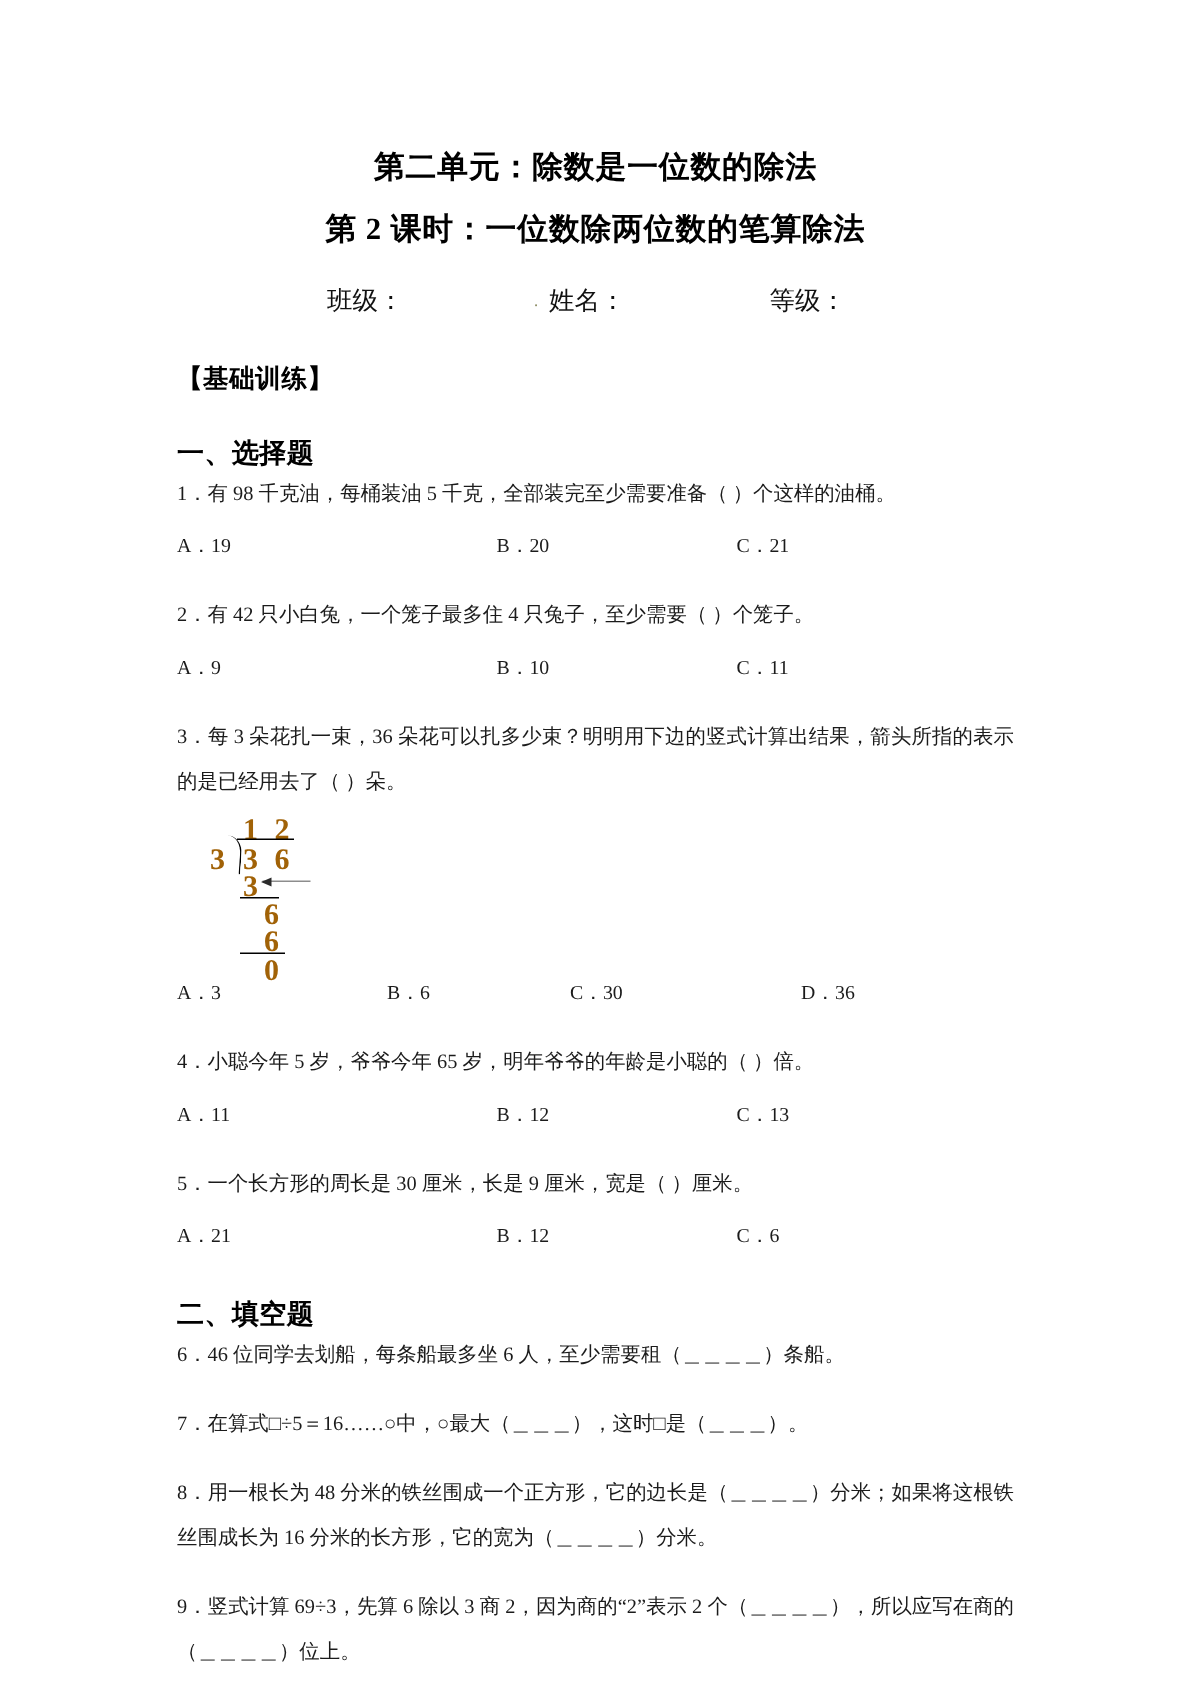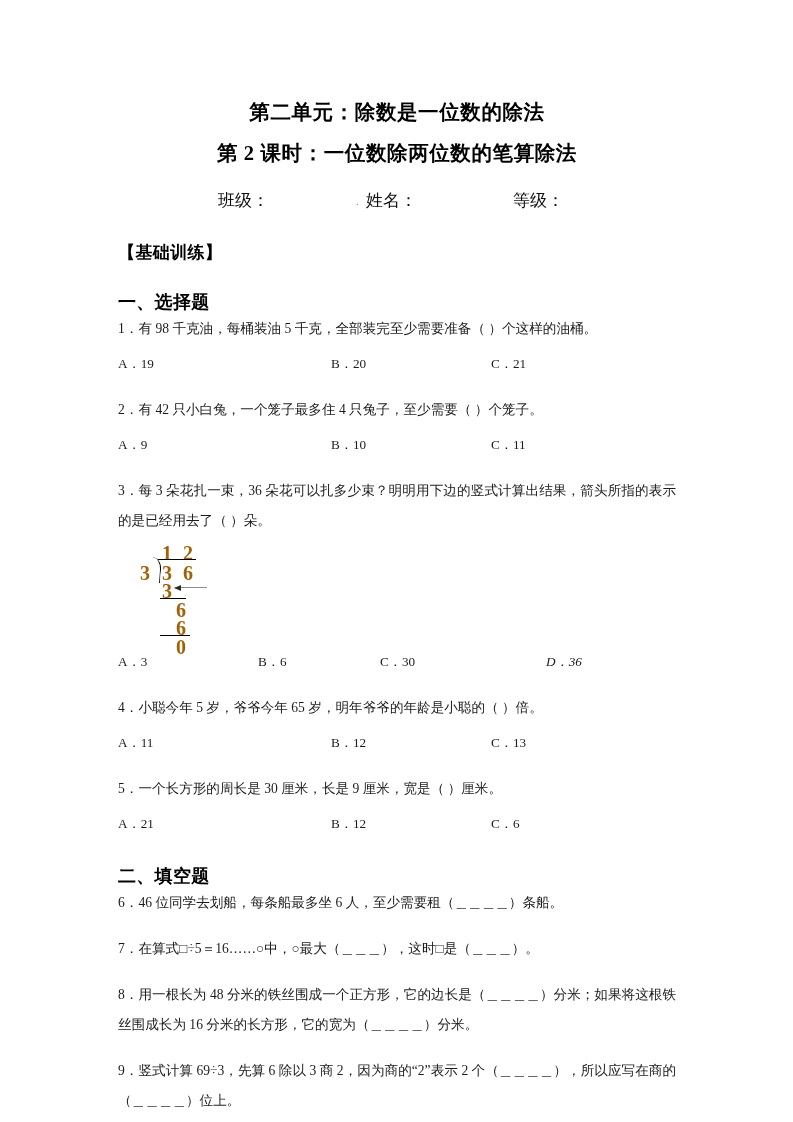--- a/index.html
+++ b/index.html
@@ -98,21 +98,21 @@
     white-space: nowrap;
     font-family: "Liberation Serif", "DejaVu Serif", serif;
   }
   .opts.three span:nth-child(1) { left: 0px; }
   .opts.three span:nth-child(2) { left: 188px; margin-left: 25px; }
   .opts.three span:nth-child(3) { left: 373px; }
 
   .opts.four span:nth-child(1) { left: 0px; }
   .opts.four span:nth-child(2) { left: 140px; }
   .opts.four span:nth-child(3) { left: 262px; text-align: center; }
-  .opts.four span:nth-child(4) { left: 428px; font-style: italic; }
+  .opts.four span:nth-child(4) { left: 416px; }
 
   
   .division {
     position: relative;
     margin-top: 6px;
     margin-left: 18px;
     width: 200px;
     height: 100px;
     font-family: "Liberation Serif", "DejaVu Serif", serif;
     font-size: 20px;

